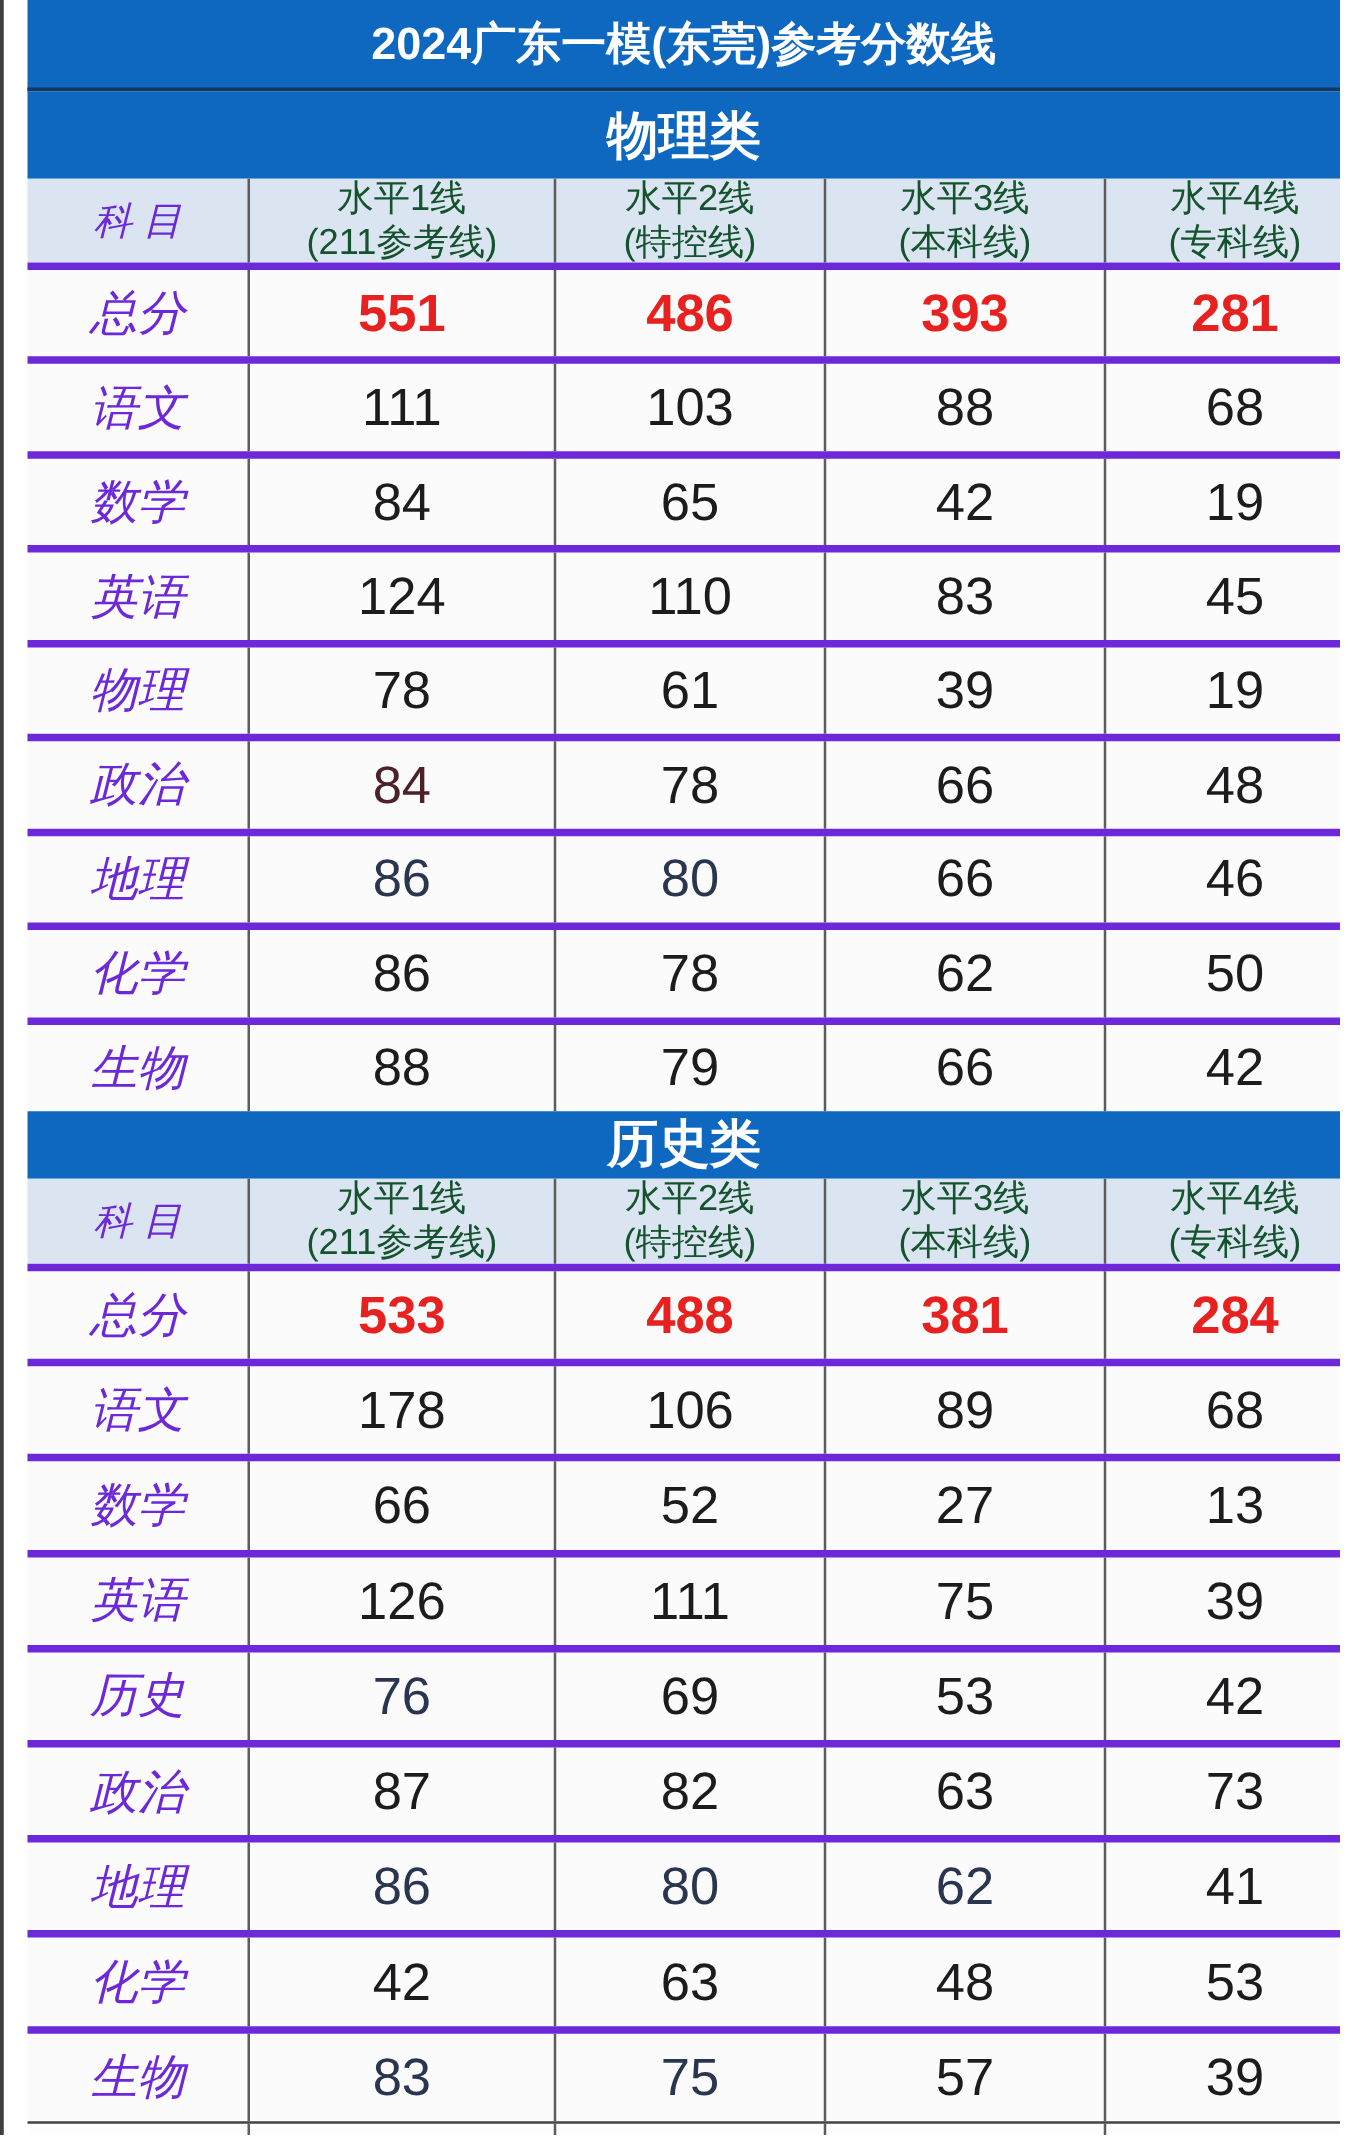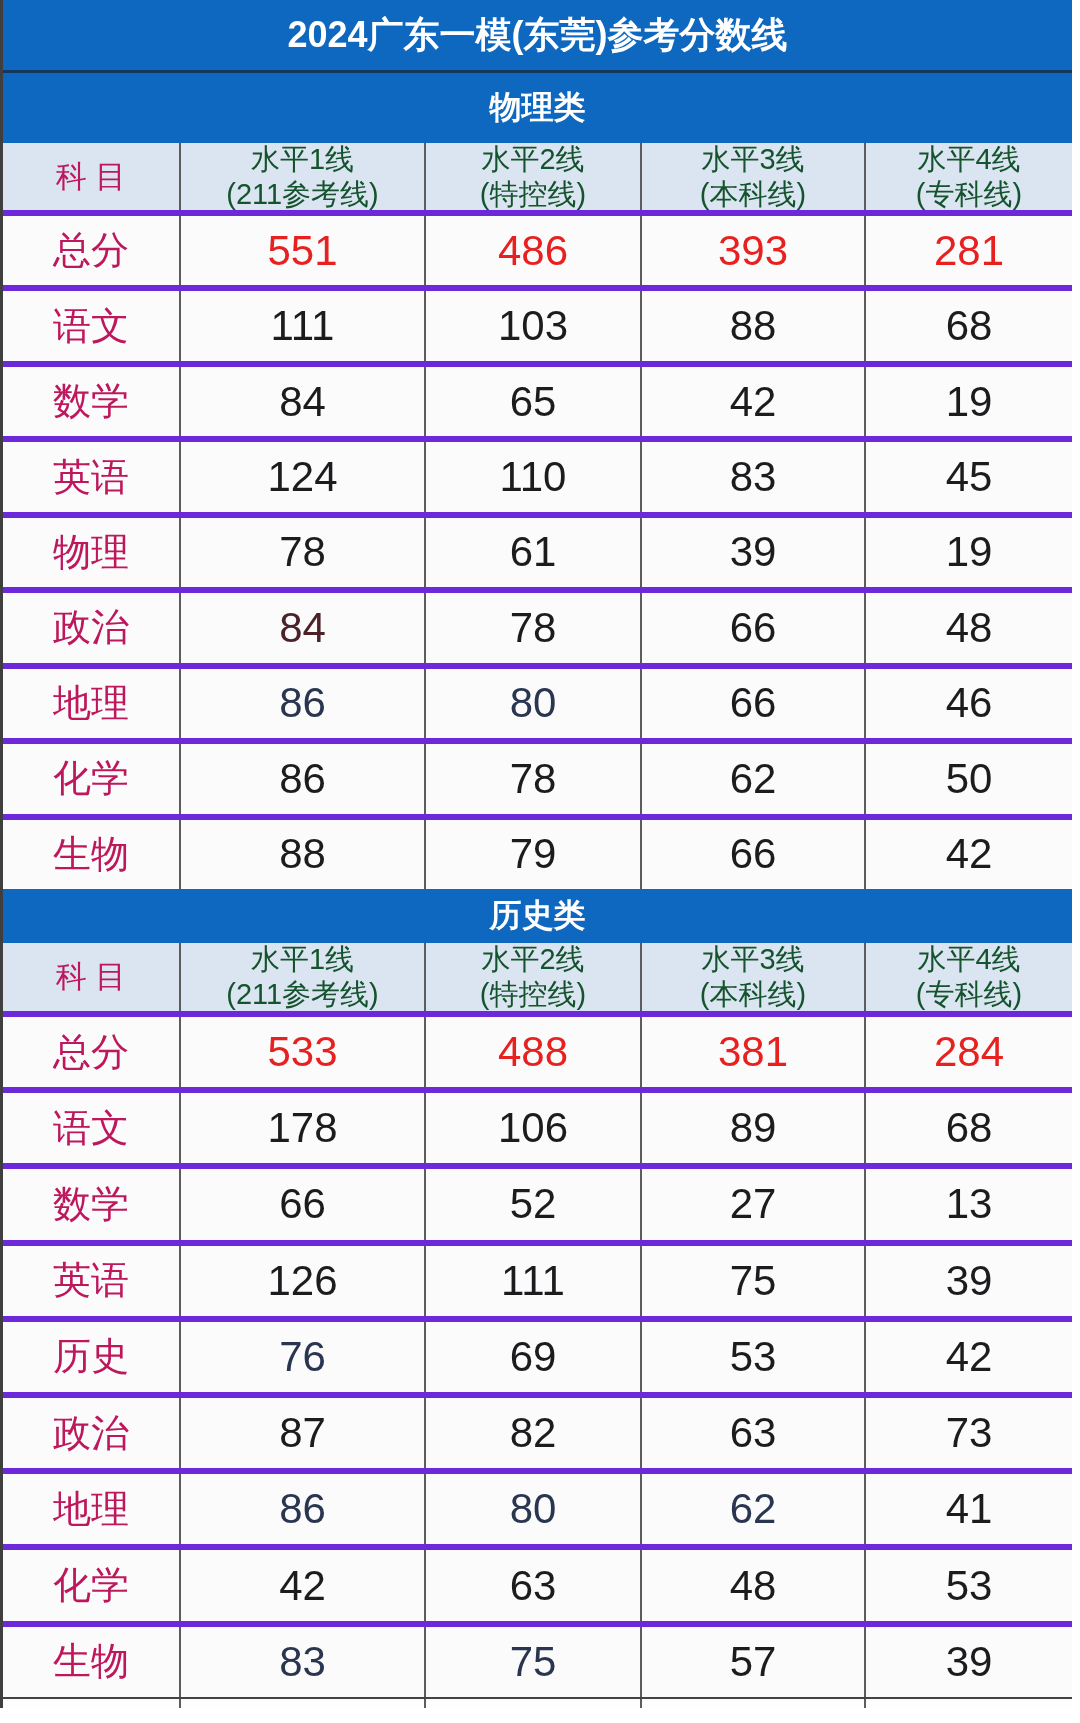--- a/index.html
+++ b/index.html
@@ -8,34 +8,35 @@
     width:1080px;height:1723px;
     background:#ffffff;
     overflow:hidden;
     font-family:"Liberation Sans","DejaVu Sans",sans-serif;
     color:#1d1d20;
   }
   .content{
     width:1072px;
     box-sizing:border-box;
     border-left:3px solid #3f3f3f;
+    padding-left:19px;
   }
   .title-band{
     height:73px;
     box-sizing:border-box;
     background:var(--band-blue,#0f68bf);
     border-bottom:3px solid #14375f;
     display:flex;align-items:center;justify-content:center;
     color:#fff;font-size:36px;font-weight:700;
   }
   .band{
     box-sizing:border-box;
     background:var(--band-blue,#0f68bf);
     display:flex;align-items:center;justify-content:center;
-    color:#fff;font-size:32px;font-weight:700;
+    color:#fff;font-size:41px;font-weight:700;
   }
   .sec-0 .band{height:70px;}
   .sec-1 .band{height:54px;}
   .row{
     display:grid;
     grid-template-columns:176px 245px 216px 224px 208px;
     box-sizing:border-box;
   }
   .header-row{
     background:var(--header-bg,#dbe5f1);
@@ -51,23 +52,23 @@
   .cell{
     box-sizing:border-box;
     display:flex;flex-direction:column;
     align-items:center;justify-content:center;
     border-left:2px solid #5c5c5c;
     overflow:hidden;
   }
   .cell:first-child{border-left:none;}
   .header-cell{font-size:29px;line-height:35px;color:#14532d;text-align:center;}
   .header-cell.subject{font-size:31px;}
-  .subject{font-size:38px;color:#be185d;}
+  .subject{font-size:38px;color:#6d28d9;font-style:italic;}
   .value{font-size:42px;color:#1c1c1e;}
-  .c-red{color:var(--total-red,#e6211f);font-weight:400;}
+  .c-red{color:var(--total-red,#e6211f);font-weight:700;}
   .c-maroon{color:var(--maroon,#4c2228);}
   .c-navy{color:var(--navy,#2a3650);}
   .partial-row{
     height:11px;
     background:#fdfdfd;
     border-top:2px solid #434343;
   }
   .partial-row .cell{height:100%;}
 </style>
 </head>

